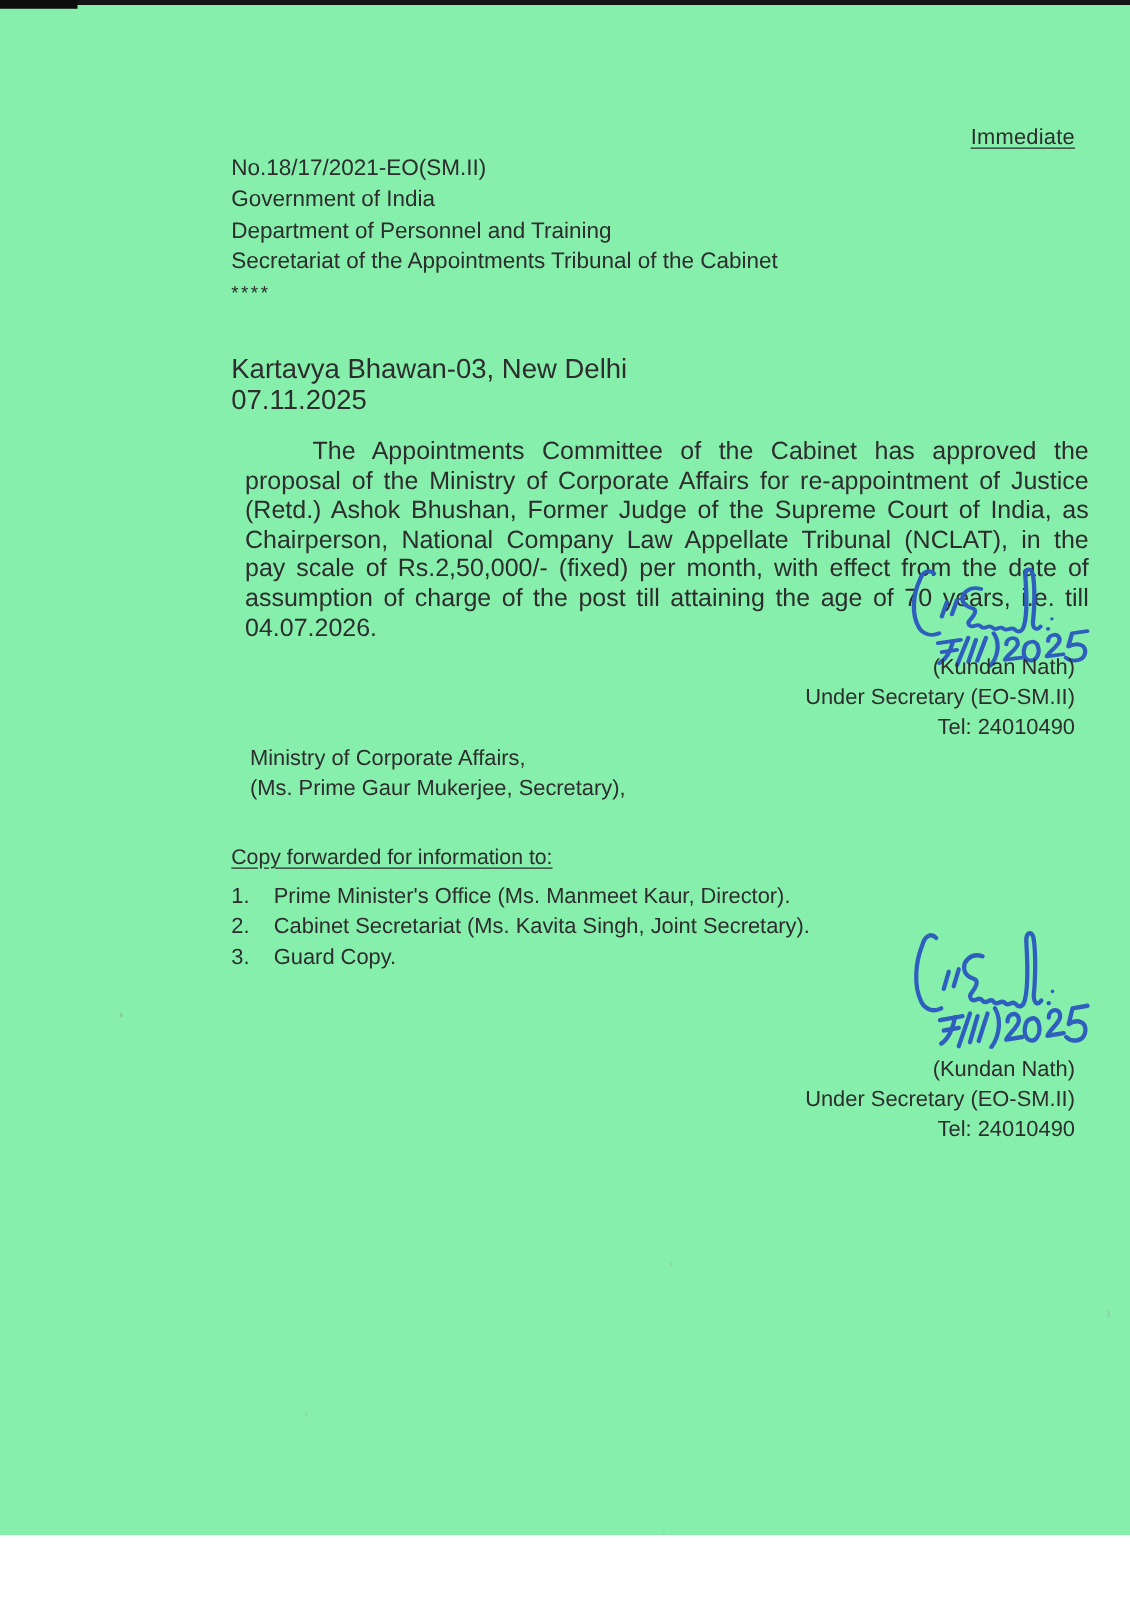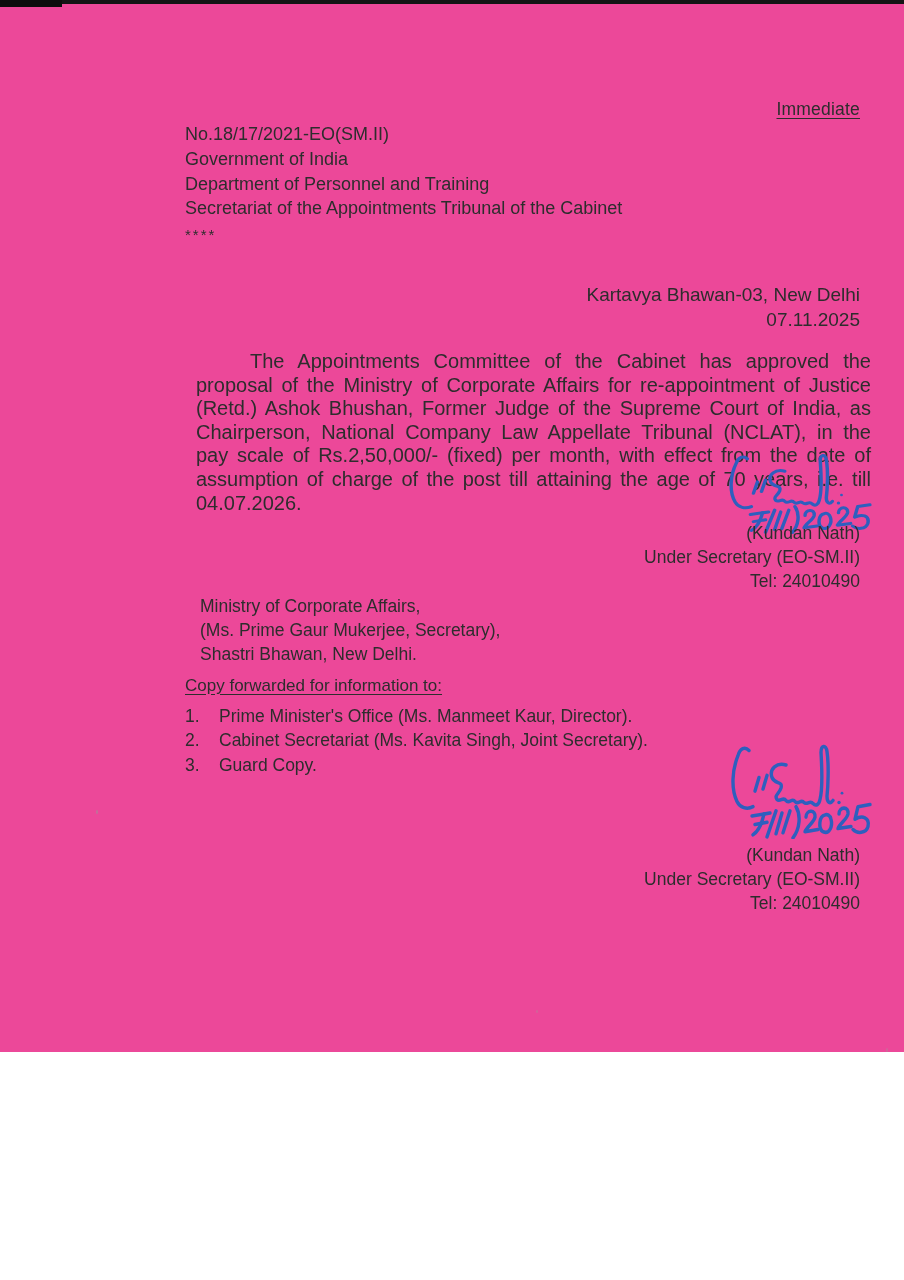--- a/index.html
+++ b/index.html
@@ -1,35 +1,35 @@
 <!DOCTYPE html>
 <html><head>
 <meta charset="utf-8">
 <style>
   html,body { margin:0; padding:0; }
   body { background:#ffffff; }
   .page {
-    position:relative; width:904px; height:1052px; background:#ec4899;
+    position:relative; width:904px; height:1228px; background:#86efac;
     font-family:"Liberation Sans", sans-serif; color:#2d2d2d; overflow:hidden;
   }
   .scan-topline { position:absolute; top:0; left:0; width:904px; height:4px; background:#141414; }
   .scan-topline-blob { position:absolute; top:0; left:0; width:62px; height:7px; background:#0d0d0d; }
 
   .immediate {
     position:absolute; top:99px; right:44px; font-size:17.5px;
     text-decoration:underline; text-underline-offset:3px; letter-spacing:0.2px;
   }
   .letterhead {
     position:absolute; top:122px; left:185px; width:675px;
     font-size:18px; line-height:24.8px;
   }
   .stars { margin-top:6px; font-size:15px; letter-spacing:2px; line-height:16px; }
   .dateline {
     position:absolute; top:283px; left:185px; width:675px;
-    text-align:right; font-size:19px; line-height:24.5px;
+    font-size:22px; line-height:24.5px;
   }
   .bodypara {
     position:absolute; top:339px; left:185px; width:675px; margin:11px;
     font-size:20px; line-height:23.6px; text-align:justify; text-indent:54px;
     word-spacing:1.5px;
   }
   .signature-svg { position:absolute; }
   .sig-1 { left:720px; top:450px; width:162px; height:84px; }
   .sig-2 { left:722px; top:740px; width:160px; height:99px; }
   .signer {
@@ -101,21 +101,20 @@
 
   <div class="signer signer-1">
     <div>(Kundan Nath)</div>
     <div>Under Secretary (EO-SM.II)</div>
     <div>Tel: 24010490</div>
   </div>
 
   <div class="addressee">
     <div>Ministry of Corporate Affairs,</div>
     <div>(Ms. Prime Gaur Mukerjee, Secretary),</div>
-    <div>Shastri Bhawan, New Delhi.</div>
   </div>
 
   <div class="copyhead">Copy forwarded for information to:</div>
 
   <div class="copylist">
     <div class="copyrow">
       <span class="copynum">1.</span>
       <span>Prime Minister's Office (Ms. Manmeet Kaur, Director).</span>
     </div>
     <div class="copyrow">

